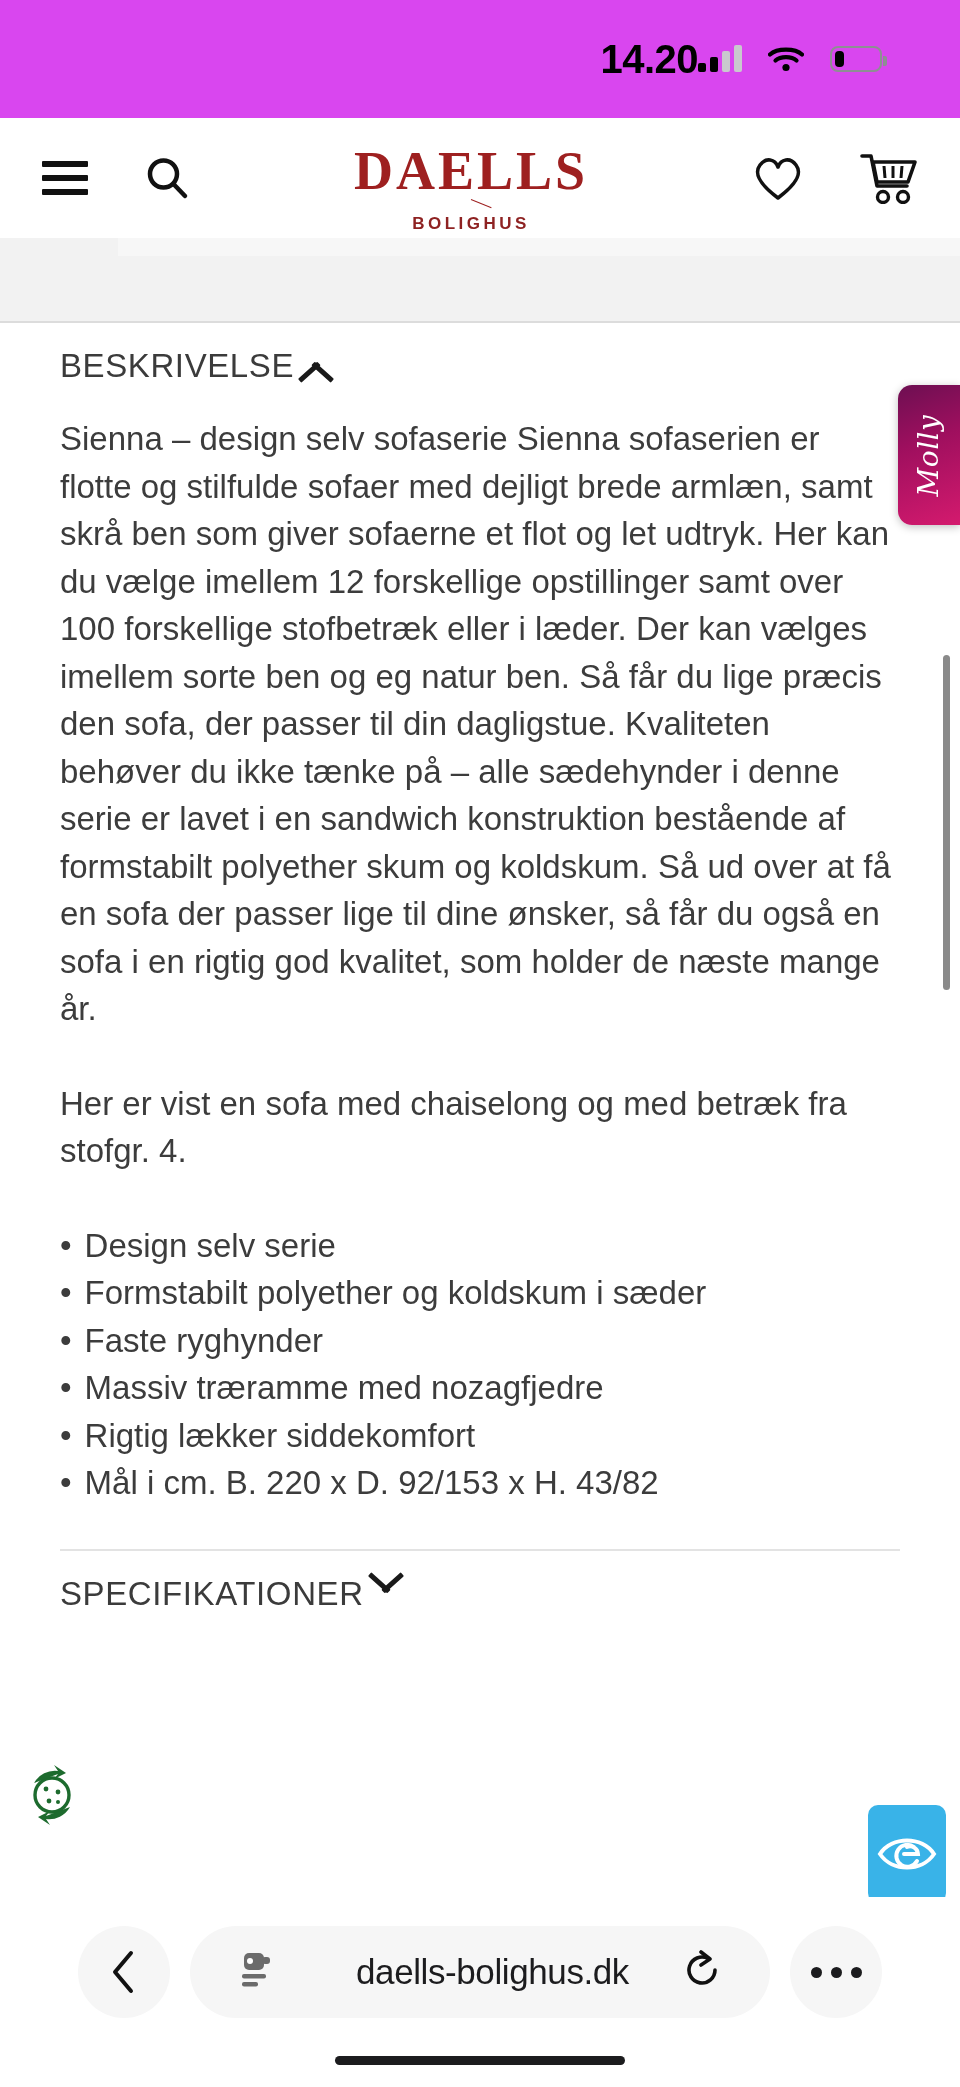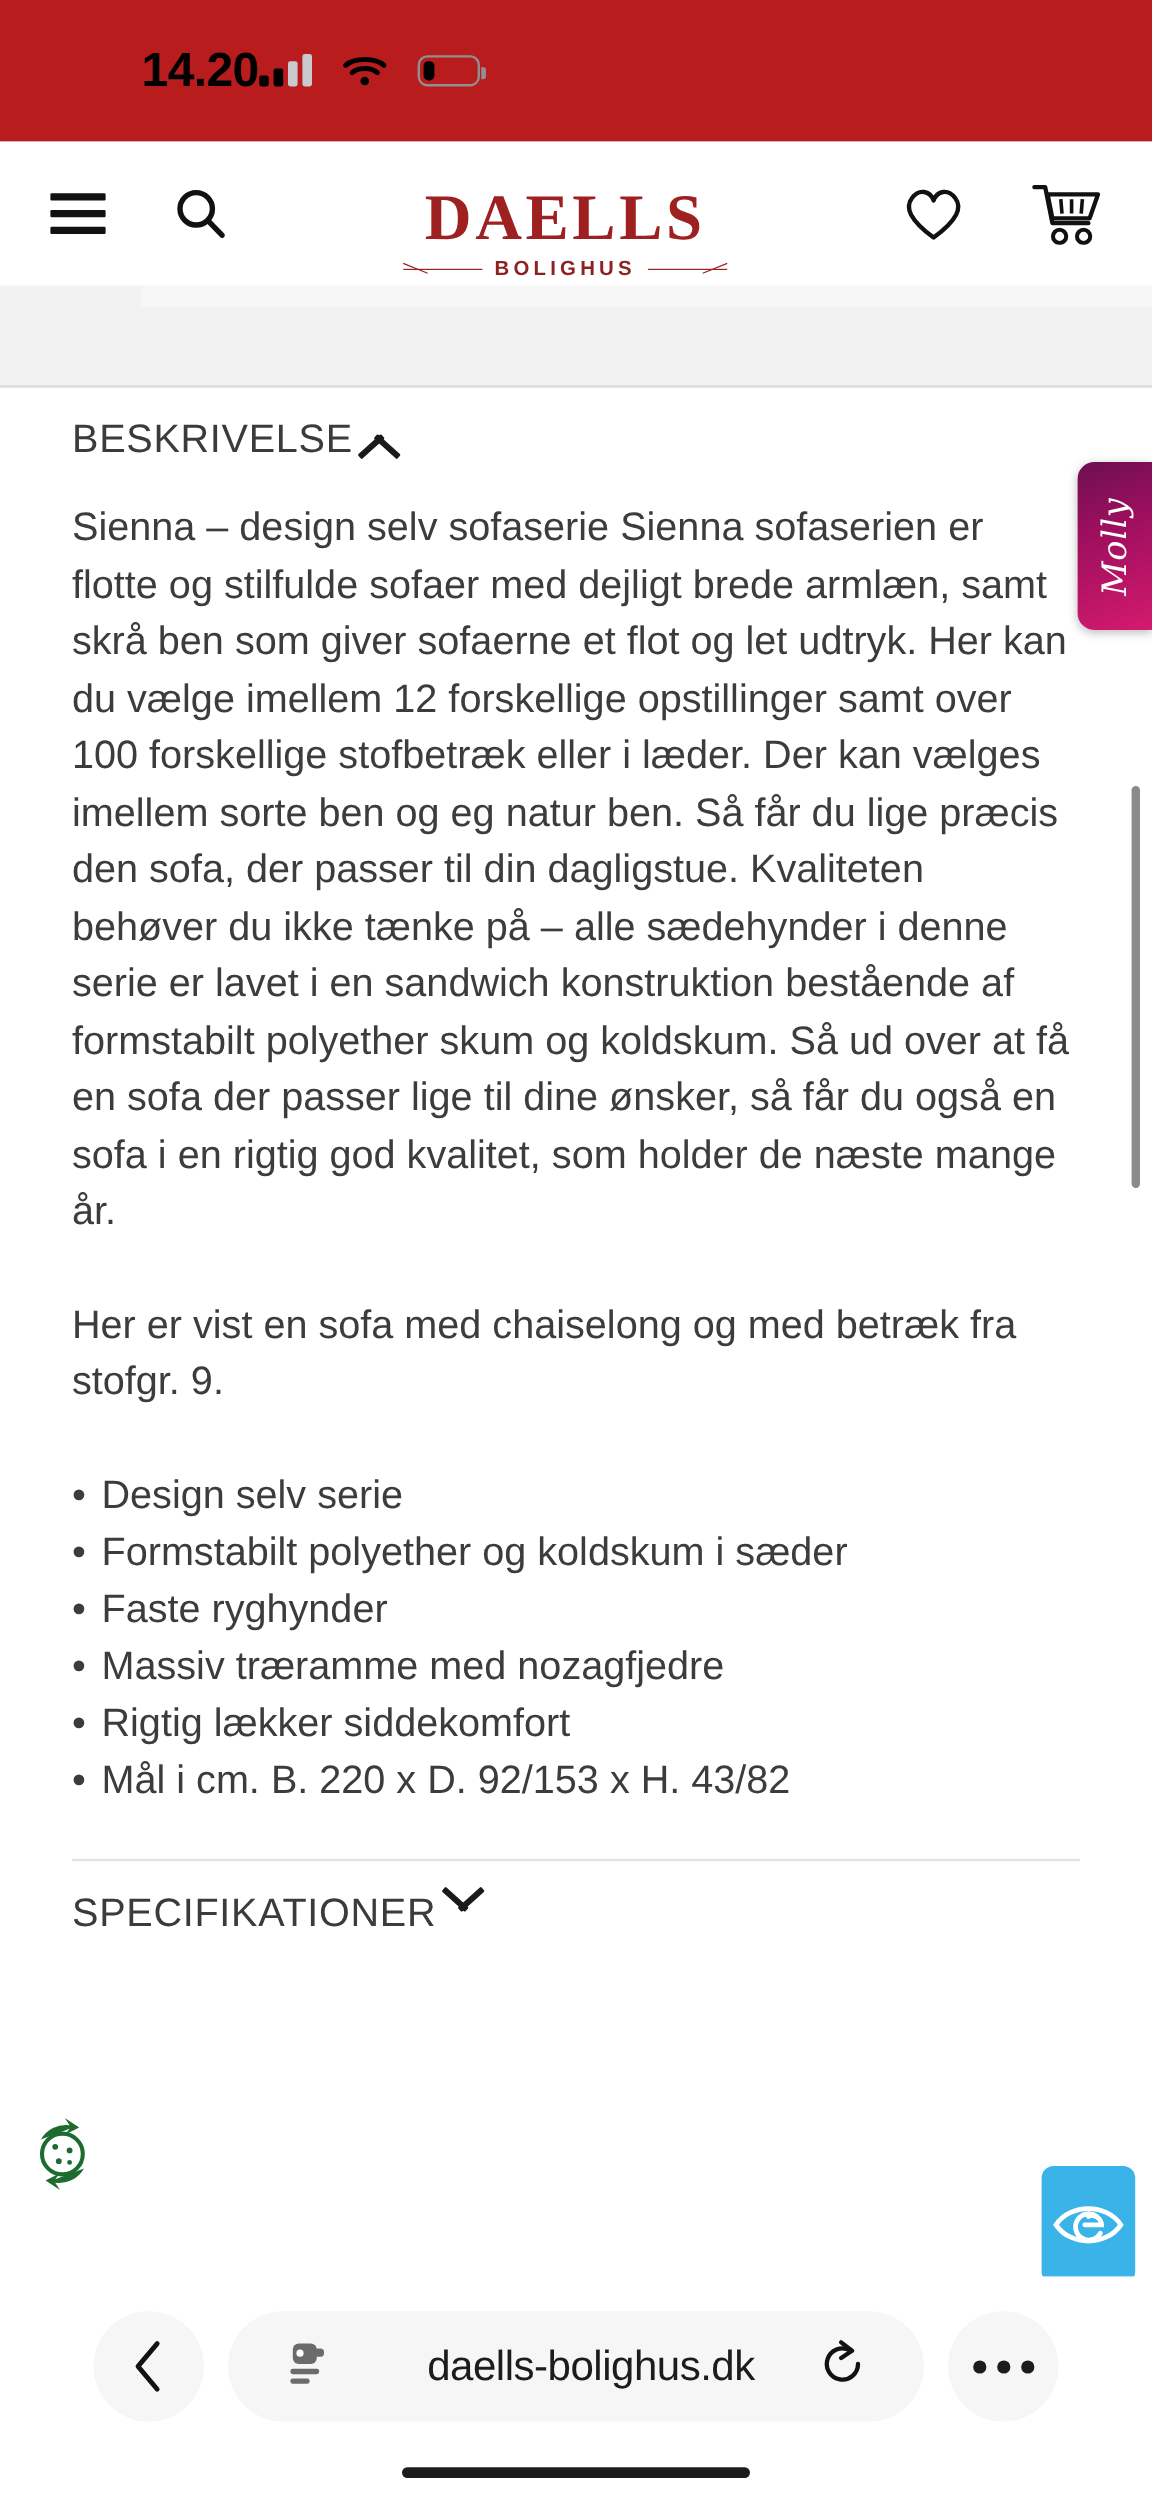--- a/index.html
+++ b/index.html
@@ -9,23 +9,23 @@
     background:#ffffff;
     overflow:hidden;
     position:relative;
   }
 
   
   .statusbar {
     height:118px;
     display:flex;
     align-items:center;
-    justify-content:flex-start;
-    padding:0 78px 0 118px;
-    background:#b91c1c;
+    justify-content:flex-end;
+    padding:0 78px 0 74px;
+    background:#d946ef;
   }
   .status-time {
     font-size:40px;
     font-weight:700;
     letter-spacing:-0.5px;
     color:#000;
   }
   .status-icons { display:flex; align-items:flex-end; gap:26px; }
   .signal { display:flex; align-items:flex-end; gap:4px; height:26px; }
   .signal i { width:8px; border-radius:2px; background:#000; display:block; }
@@ -64,21 +64,21 @@
 
   .logo { display:flex; flex-direction:column; align-items:center;margin-top:32px; }
   .logo-word {
     font-family:"Liberation Serif", serif;
     font-weight:700;
     font-size:54px;
     letter-spacing:3px;
     color:#9e2020;
     line-height:1;
   }
-  .logo-sub-row { display:flex; align-items:center; gap:10px; margin-top:6px; width:270px; }
+  .logo-sub-row { display:flex; align-items:center; gap:10px; margin-top:6px; width:270px;flex-direction:column; }
   .logo-rule { flex:1; height:1px; background:#9e2020; position:relative; }
   .logo-rule.left::before {
     content:""; position:absolute; left:0; top:-5px; width:22px; height:1px;
     background:#9e2020; transform:rotate(22deg); transform-origin:left center;
   }
   .logo-rule.right::after {
     content:""; position:absolute; right:0; top:-5px; width:22px; height:1px;
     background:#9e2020; transform:rotate(-22deg); transform-origin:right center;
   }
   .logo-sub {
@@ -289,21 +289,21 @@
 <div class="scroll-thumb"></div>
 
 <div class="accordion-head">
   <span class="accordion-title">BESKRIVELSE</span>
   <span class="chev up"></span>
 </div>
 
 <div class="accordion-body">
   <p class="desc-p">Sienna – design selv sofaserie
 Sienna sofaserien er flotte og stilfulde sofaer med dejligt brede armlæn, samt skrå ben som giver sofaerne et flot og let udtryk. Her kan du vælge imellem 12 forskellige opstillinger samt over 100 forskellige stofbetræk eller i læder. Der kan vælges imellem sorte ben og eg natur ben. Så får du lige præcis den sofa, der passer til din dagligstue. Kvaliteten behøver du ikke tænke på – alle sædehynder i denne serie er lavet i en sandwich konstruktion bestående af formstabilt polyether skum og koldskum. Så ud over at få en sofa der passer lige til dine ønsker, så får du også en sofa i en rigtig god kvalitet, som holder de næste mange år.</p>
-  <p class="desc-p">Her er vist en sofa med chaiselong og med betræk fra stofgr. 9.</p>
+  <p class="desc-p">Her er vist en sofa med chaiselong og med betræk fra stofgr. 4.</p>
   <ul class="bullets">
     <li>
         <span class="dot">•</span>
         <span>Design selv serie</span>
       </li>
     <li>
         <span class="dot">•</span>
         <span>Formstabilt polyether og koldskum i sæder</span>
       </li>
     <li>

